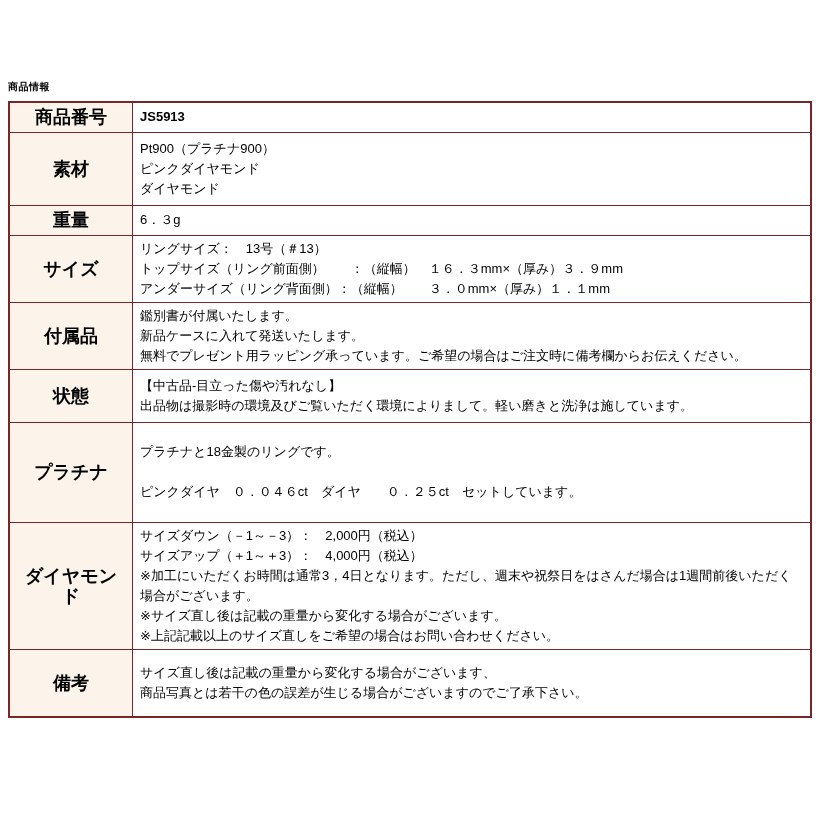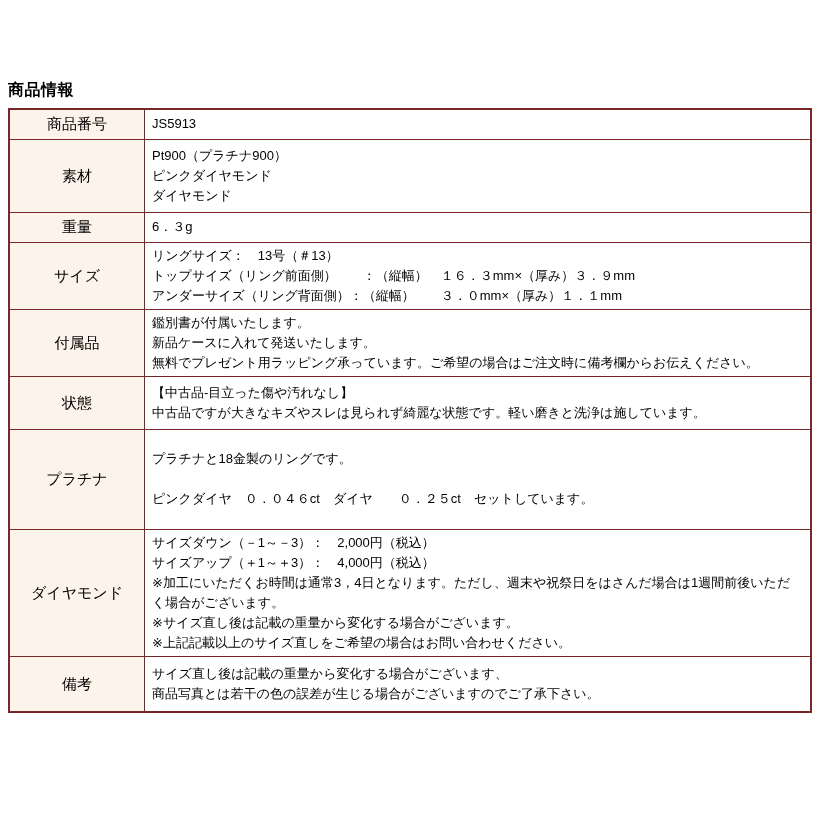--- a/index.html
+++ b/index.html
@@ -10,21 +10,21 @@
     color: #000000;
   }
   .page {
     width: 825px;
     height: 825px;
     box-sizing: border-box;
     padding: 80px 8px 0 8px;
     overflow: hidden;
   }
   .page-title {
-    font-size: 16px;
+    font-size: 10px;
     font-weight: bold;
     margin: 0 0 7px 0;
     letter-spacing: 0.5px;
   }
   table.info-table {
     border-collapse: collapse;
     width: 804px;
     table-layout: fixed;
     font-size: 13px;
   }
@@ -32,42 +32,42 @@
   table.info-table td {
     border: 1px solid #772727;
     line-height: 20px;
   }
   table.info-table {
     border: 2px solid #772727;
   }
   th.label-cell {
     width: 94px;
     background: #fcf3ea;
-    font-weight: normal;
+    font-weight: bold;
     text-align: center;
     vertical-align: middle;
-    padding: 2px 20px;
-    font-size: 15px;
+    padding: 2px 14px;
+    font-size: 18px;
   }
   td.value-cell {
     background: #ffffff;
     vertical-align: middle;
     padding: 3px 8px 3px 7px;
     white-space: pre-line;
     word-break: break-all;
   }
-  td.value-cell.bold { font-weight: normal; }
+  td.value-cell.bold { font-weight: bold; }
   tr.h30  { height: 30px; }
   tr.h73  { height: 73px; }
   tr.h64  { height: 64px; }
   tr.h65  { height: 65px; }
   tr.h53  { height: 53px; }
   tr.h100 { height: 100px; }
   tr.h120 { height: 120px; }
-  tr.h56  { height: 56px; }
+  tr.h56  { height: 68px; }
 </style>
 </head>
 <body>
 
 <div class="page">
 
   <h1 class="page-title">商品情報</h1>
 
   <table class="info-table">
     <tbody>
@@ -93,21 +93,21 @@
       </tr>
       <tr class="h65">
         <th class="label-cell">付属品</th>
         <td class="value-cell">鑑別書が付属いたします。
 新品ケースに入れて発送いたします。
 無料でプレゼント用ラッピング承っています。ご希望の場合はご注文時に備考欄からお伝えください。</td>
       </tr>
       <tr class="h53">
         <th class="label-cell">状態</th>
         <td class="value-cell">【中古品-目立った傷や汚れなし】
-中古品ですが大きなキズやスレは見られず綺麗な状態です。軽い磨きと洗浄は施しています。</td>
+出品物は撮影時の環境及びご覧いただく環境によりまして。軽い磨きと洗浄は施しています。</td>
       </tr>
       <tr class="h100">
         <th class="label-cell">プラチナ</th>
         <td class="value-cell">プラチナと18金製のリングです。
 
 ピンクダイヤ　０．０４６ct　ダイヤ　　０．２５ct　セットしています。</td>
       </tr>
       <tr class="h120">
         <th class="label-cell">ダイヤモンド</th>
         <td class="value-cell">サイズダウン（－1～－3）：　2,000円（税込）

